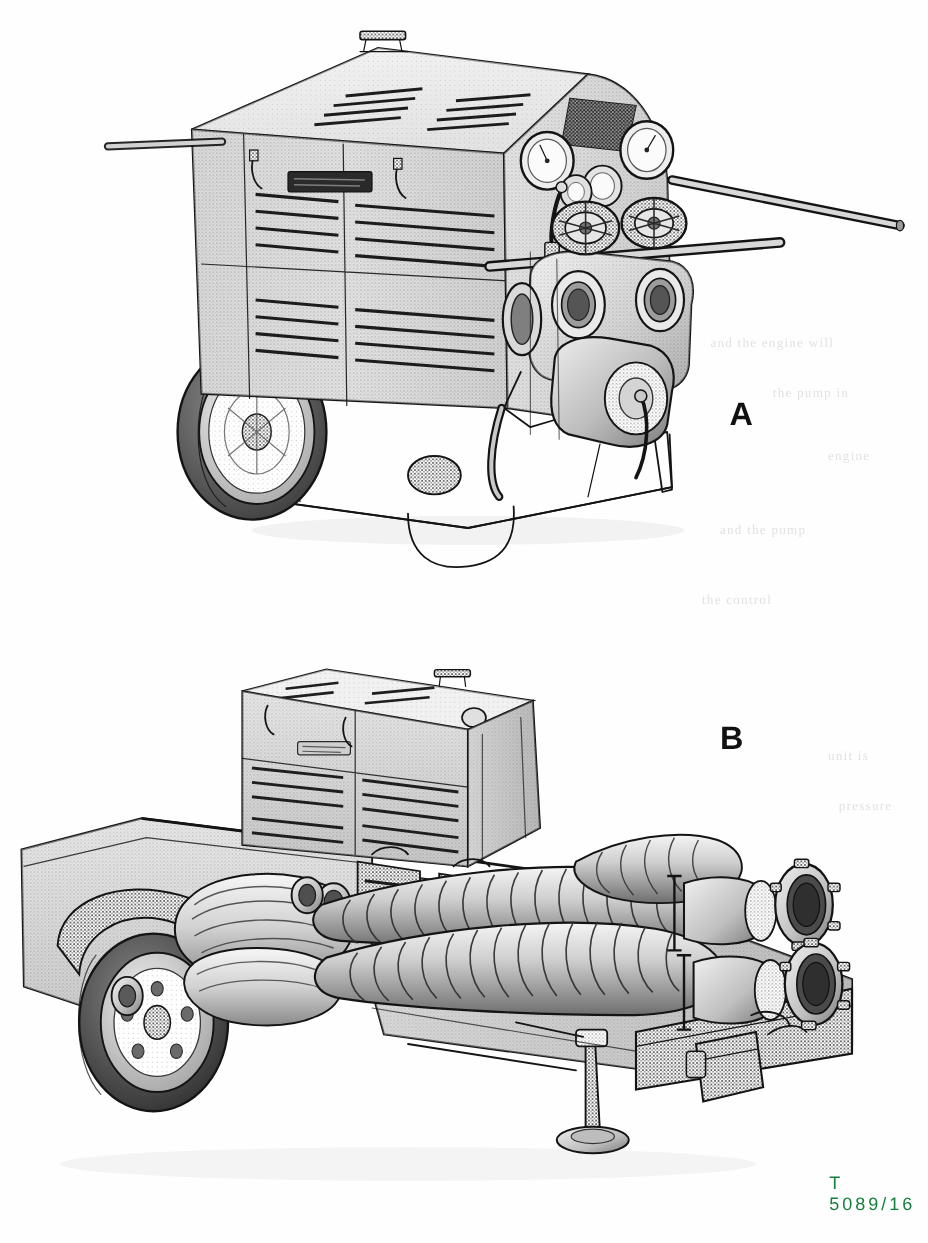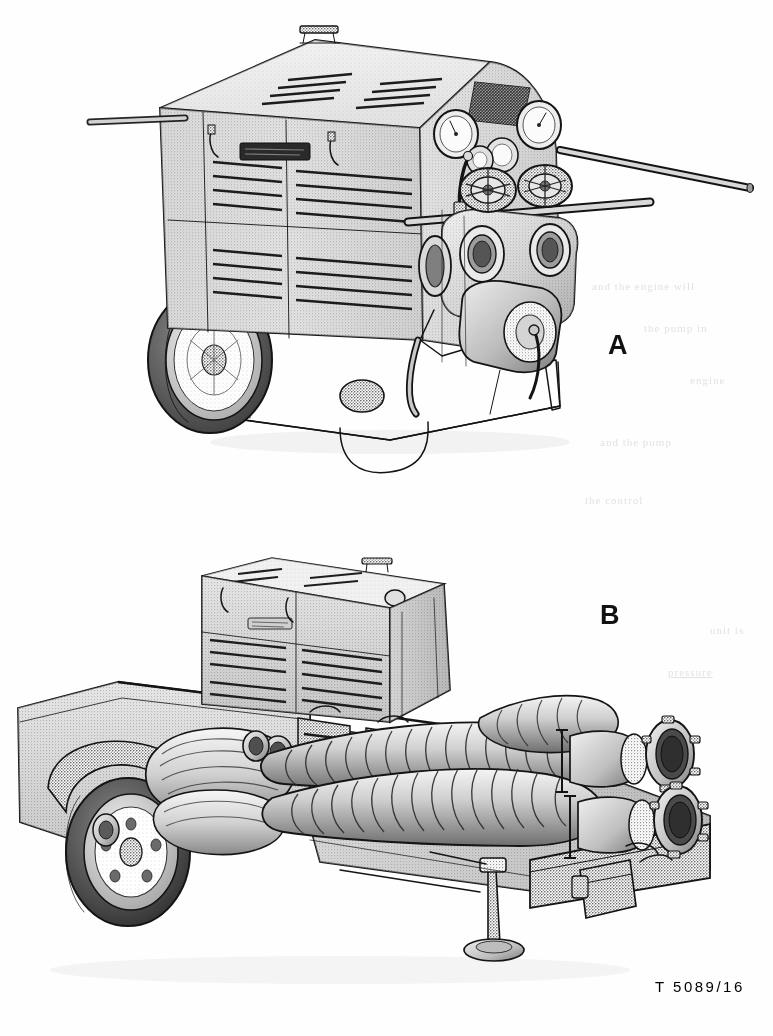--- a/index.html
+++ b/index.html
@@ -18,42 +18,42 @@
     filter:blur(0.4px);opacity:.75;
   }
 
   
   .fig-label{
     position:absolute;font-family:"Liberation Sans", sans-serif;
     font-size:27px;font-weight:700;color:#111;letter-spacing:1px;
   }
   .caption-code{
     position:absolute;font-family:"Liberation Sans", sans-serif;
-    font-size:15px;color:#000000;letter-spacing:2.5px;
+    font-size:15px;color:#15803d;letter-spacing:2.5px;margin-left:36px;
   }
 
   
   .fig{position:absolute;}
   svg{display:block;overflow:visible;}
   .ink{stroke:#141414;fill:none;stroke-linejoin:round;stroke-linecap:round;}
   .thin{stroke-width:1;}
   .med{stroke-width:1.5;}
 </style>
 </head>
 <body>
 
 <div class="plate">
 
   <div class="ghost" style="left:592px;top:280px;">and the engine will</div>
   <div class="ghost" style="left:644px;top:294px;margin-top:28px;">the pump in</div>
   <div class="ghost" style="left:690px;top:374px;">engine</div>
   <div class="ghost" style="left:600px;top:436px;text-align:center;">and the pump</div>
   <div class="ghost" style="left:585px;top:494px;">the control</div>
-  <div class="ghost" style="left:710px;top:624px;">unit is</div>
-  <div class="ghost" style="left:668px;top:666px;text-decoration:underline;">pressure</div>
+  <div class="ghost" style="left:690px;top:624px;">unit is</div>
+  <div class="ghost" style="left:699px;top:666px;">pressure</div>
 
   <div class="fig" style="left:90px;top:10px;">
   <svg width="680" height="470" viewBox="0 0 680 470">
     <defs>
 
       <pattern id="stipA" width="3" height="3" patternUnits="userSpaceOnUse">
         <rect width="3" height="3" fill="#ffffff"></rect>
         <circle cx="0.7" cy="0.7" r="0.55" fill="#6d6d6d"></circle>
         <circle cx="2.2" cy="2.1" r="0.42" fill="#8a8a8a"></circle>
       </pattern>

